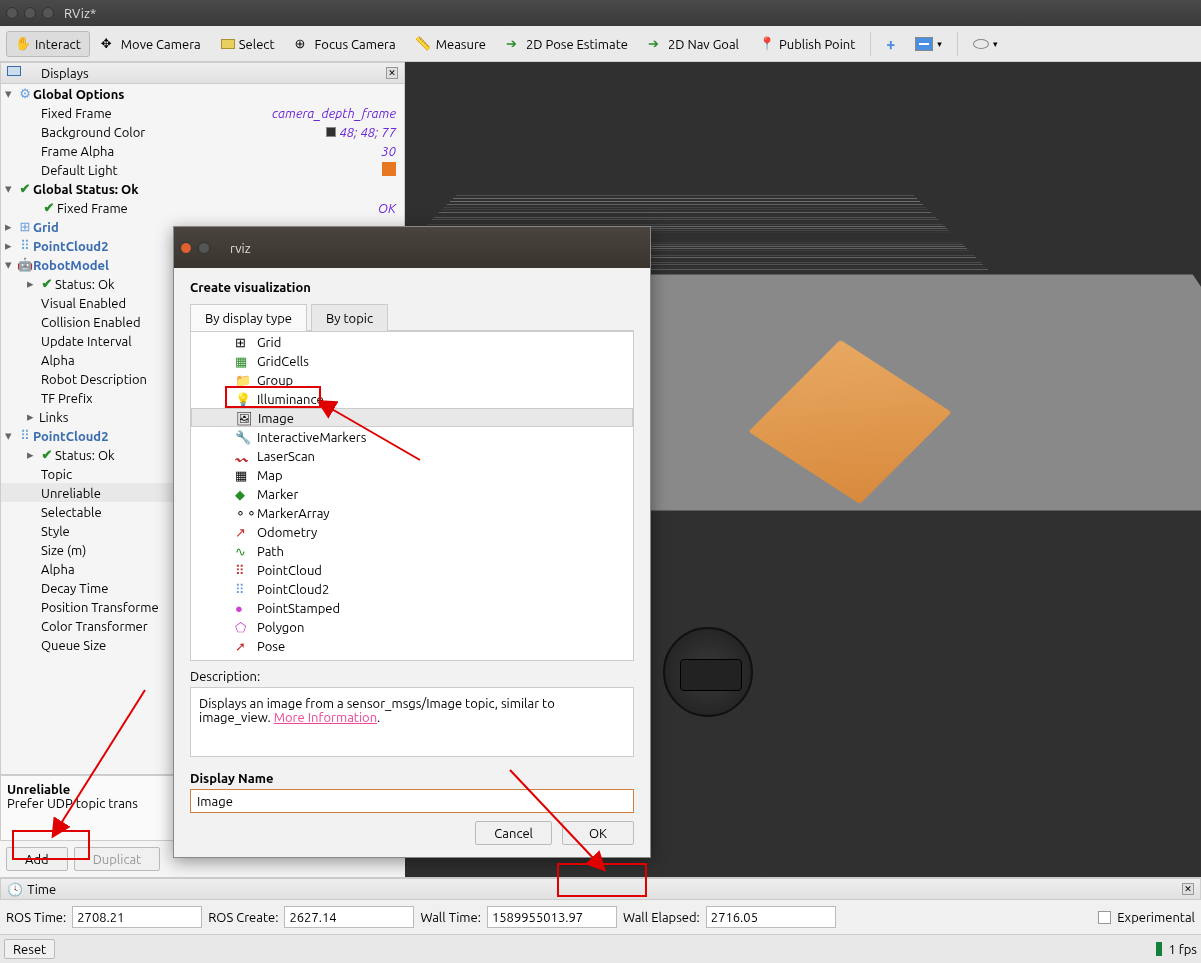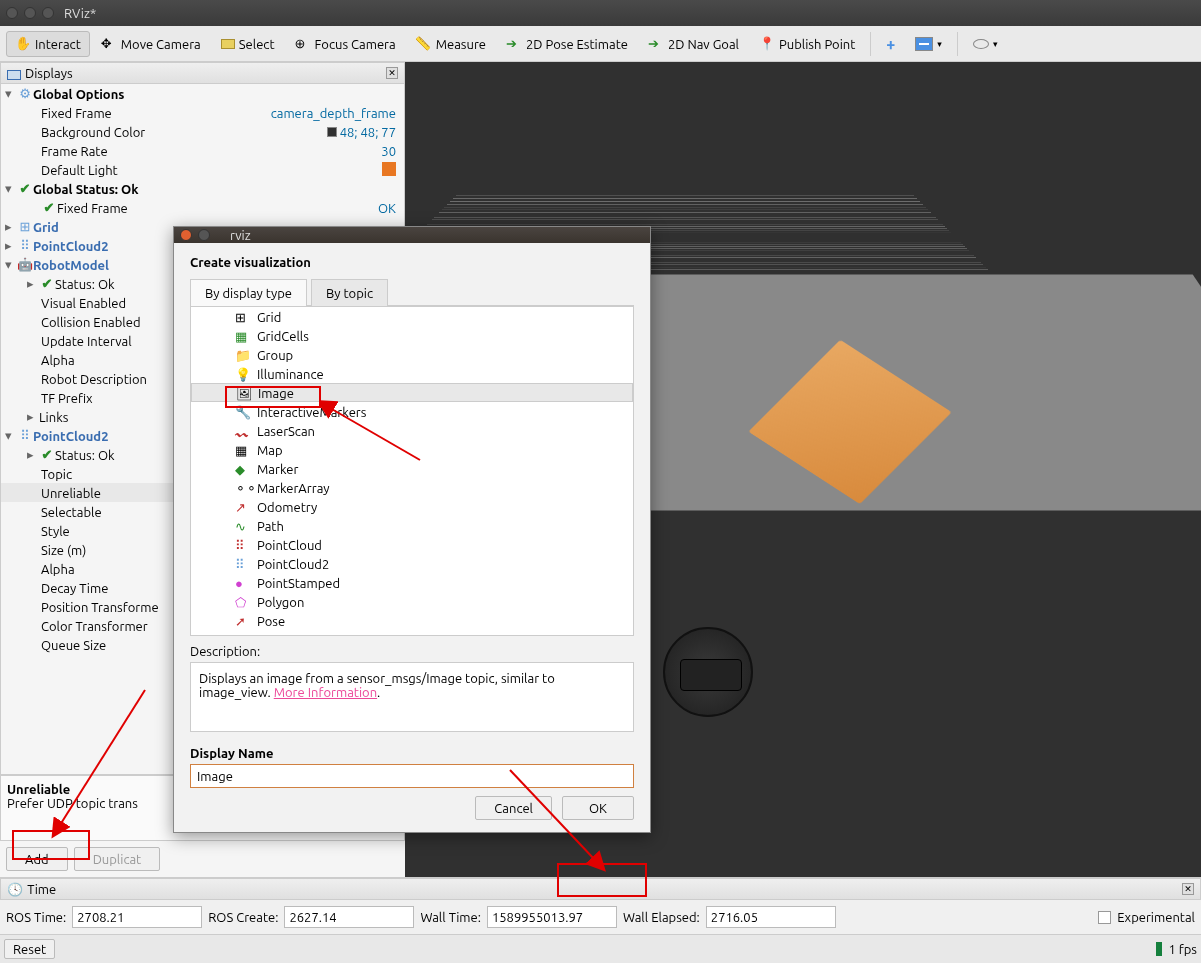--- a/index.html
+++ b/index.html
@@ -21,21 +21,21 @@
 .icon-eye { width:16px; height:10px; border:1px solid #888; border-radius: 50%/50%; position: relative; }
 .sep { width: 1px; height: 24px; background: #ccc; margin: 0 4px; }
 
 
 .main { display: flex; height: 815px; }
 .left-panel { width: 405px; background: #f5f5f5; display: flex; flex-direction: column; }
 .panel-hdr { height: 22px; background: linear-gradient(#efefef,#e0e0e0); border: 1px solid #ccc; display: flex; align-items: center; padding: 0 6px; justify-content: space-between; }
 .tree { flex: 1; overflow: auto; border: 1px solid #ccc; border-top: none; font-size: 13px; }
 .tree-row { display: flex; align-items: center; height: 19px; padding-left: 4px; white-space: nowrap; }
 .tree-row.sel { background: #e8e8e8; }
-.tree-val { margin-left: auto; padding-right: 8px; color: #0369a1; }
+.tree-val { margin-left: auto; padding-right: 8px; color: #6d28d9; font-style: italic; }
 .expand { width: 12px; color: #666; }
 .tree-icon { width: 16px; display: inline-flex; justify-content: center; }
 .check-green { color: #2a8c2a; font-weight: bold; }
 .blue-bold { color: #3a6db0; font-weight: bold; }
 .bold { font-weight: bold; }
 .col-box { width: 10px; height: 10px; background: #303030; border: 1px solid #888; display: inline-block; margin-right: 3px; }
 .check-orange { width: 14px; height: 14px; background: #e87722; display: inline-block; }
 
 .desc-panel { height: 66px; border: 1px solid #ccc; background: #fafafa; padding: 6px; }
 .desc-panel .title { font-weight: bold; }
@@ -53,21 +53,21 @@
 
 
 .time-panel { background: #f0f0f0; border-top: 1px solid #ccc;}
 .time-hdr { height: 22px; background: linear-gradient(#efefef,#e0e0e0); border: 1px solid #ccc; display: flex; align-items: center; padding: 0 6px; justify-content: space-between;}
 .time-row { display: flex; align-items: center; gap: 6px; padding: 6px; }
 .time-row input[type=text] { border: 1px solid #bbb; background: #fff; height: 22px; padding: 0 4px; }
 .status-row { display: flex; align-items: center; padding: 4px; gap: 6px; background: #e8e8e8; border-top: 1px solid #ccc;}
 
 
 .dialog { position: absolute; left: 173px; top: 226px; width: 478px; background: #f2f2f2; border: 1px solid #888; box-shadow: 0 4px 16px rgba(0,0,0,0.4); }
-.dialog .dlg-title { height: 16px; background: linear-gradient(#4a4440,#3a342e); color: #ddd; display: flex; align-items: center; padding: 0 6px; gap: 10px; }
+.dialog .dlg-title { height: 41px; background: linear-gradient(#4a4440,#3a342e); color: #ddd; display: flex; align-items: center; padding: 0 6px; gap: 10px; }
 .dlg-body { padding: 12px 16px; }
 .dlg-h { font-weight: bold; margin-bottom: 10px; }
 .tabs { display: flex; border-bottom: 1px solid #ccc; }
 .tab { padding: 6px 14px; border: 1px solid #ccc; border-bottom: none; background: #e8e8e8; margin-right: 4px; margin-bottom: -1px; }
 .tab.active { background: #f9f9f9; }
 .type-list { border: 1px solid #ccc; height: 330px; overflow-y: scroll; background: #fff; margin-top: 0; }
 .type-row { display: flex; align-items: center; height: 19px; padding-left: 44px; gap: 6px; }
 .type-row.sel { background: #e8e8e8; border: 1px solid #ccc; }
 .type-icon { width: 16px; height: 14px; display: inline-block; }
 .desc-label { margin-top: 8px; }
@@ -142,42 +142,42 @@
   <div class="sep"></div>
   <div class="tool-btn">
       <span class="icon-eye"></span>
       <span style="font-size:9px">▾</span>
     </div>
 </div>
 
 <div class="main">
   <div class="left-panel">
     <div class="panel-hdr">
-      <span style="display:flex;align-items:flex-end;gap:4px">
+      <span style="display:flex;align-items:flex-start;gap:20px">
         <span style="width:14px;height:10px;border:1px solid #3a6db0;background:#cde"></span>
         <span>Displays</span>
       </span>
       <span class="xbtn">✕</span>
     </div>
     <div class="tree">
       <div class="tree-row">
           <span class="expand">▾</span>
           <span class="tree-icon" style="color:#6aa0d8">⚙</span>
           <span class="bold">Global Options</span>
         </div>
       <div class="tree-row" style="padding-left:40px">
           <span>Fixed Frame</span>
           <span class="tree-val">camera_depth_frame</span>
         </div>
       <div class="tree-row" style="padding-left:40px">
           <span>Background Color</span>
           <span class="tree-val"><span class="col-box"></span><span>48; 48; 77</span></span>
         </div>
       <div class="tree-row" style="padding-left:40px">
-          <span>Frame Rate</span>
+          <span>Frame Alpha</span>
           <span class="tree-val">30</span>
         </div>
       <div class="tree-row" style="padding-left:40px">
           <span>Default Light</span>
           <span class="tree-val"><span class="check-orange"></span></span>
         </div>
       <div class="tree-row">
           <span class="expand">▾</span>
           <span class="tree-icon check-green">✔</span>
           <span class="bold">Global Status: Ok</span>

